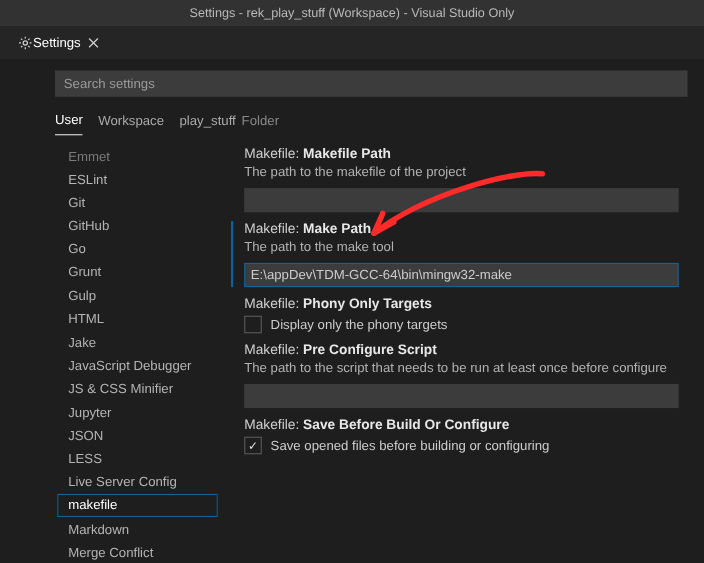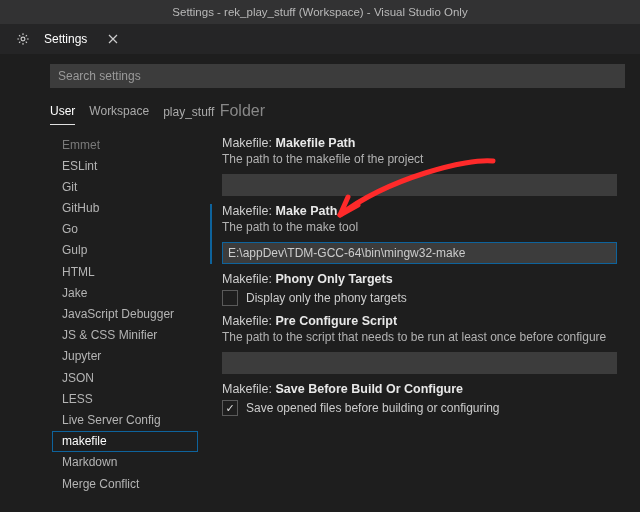--- a/index.html
+++ b/index.html
@@ -24,21 +24,21 @@
   .tabbar {
     height: 30px;
     background: #252526;
     display: flex;
     align-items: center;
     padding-left: 8px;
   }
   .tabbar .tab {
     display: flex;
     align-items: center;
-    gap: 14px;
+    gap: 0;
     color: #ffffff;
     font-size: 12px;
     padding: 4px 8px;
   }
   .gear-icon {
     width: 14px; height: 14px;
     display: inline-block;
   }
   .close-icon {
     width: 12px; height: 12px;
@@ -80,21 +80,21 @@
   .scope-tab {
     padding: 4px 0 6px 0;
     cursor: pointer;
   }
   .scope-tab.active {
     color: #ffffff;
     border-bottom: 1px solid #e0e0e0;
   }
   .folder-badge {
     color: #888;
-    font-size: 16px;
+    font-size: 12px;
     margin-left: 2px;
     margin-top: 43px;
   }
 
   .main-area {
     display: flex;
     flex: 1;
     overflow: hidden;
   }
 
@@ -227,20 +227,21 @@
     </div>
   </div>
 
   <div class="main-area">
     <div class="sidebar" id="sidebar-list">
         <div class="sidebar-item muted">Emmet</div>
         <div class="sidebar-item">ESLint</div>
         <div class="sidebar-item">Git</div>
         <div class="sidebar-item">GitHub</div>
         <div class="sidebar-item">Go</div>
+        <div class="sidebar-item">Grunt</div>
         <div class="sidebar-item">Gulp</div>
         <div class="sidebar-item">HTML</div>
         <div class="sidebar-item">Jake</div>
         <div class="sidebar-item">JavaScript Debugger</div>
         <div class="sidebar-item">JS &amp; CSS Minifier</div>
         <div class="sidebar-item">Jupyter</div>
         <div class="sidebar-item">JSON</div>
         <div class="sidebar-item">LESS</div>
         <div class="sidebar-item">Live Server Config</div>
         <div class="sidebar-item selected">makefile</div>

